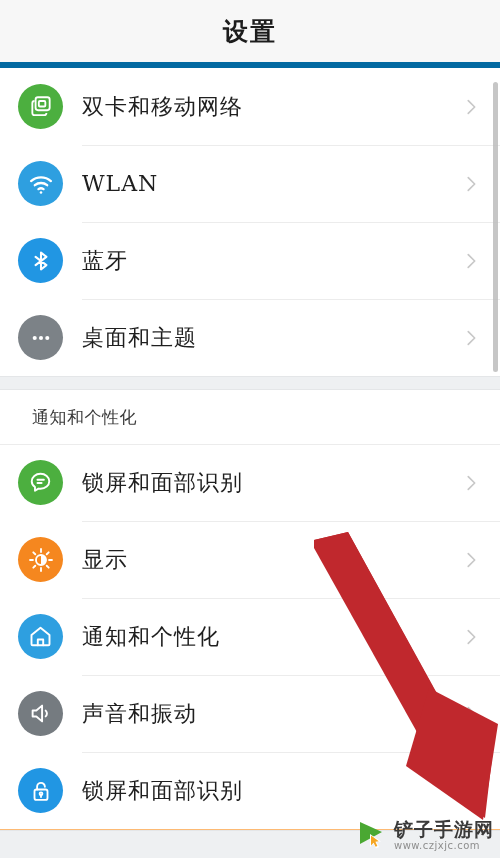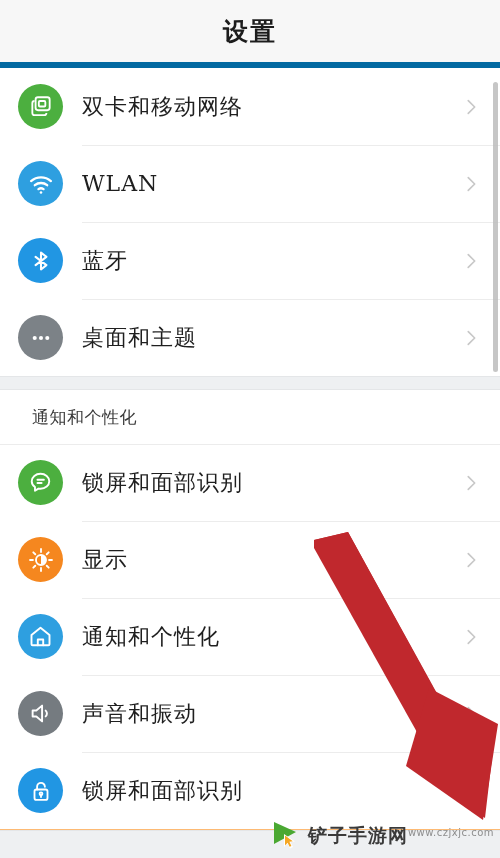--- a/index.html
+++ b/index.html
@@ -165,21 +165,21 @@
   
   .watermark {
     position: absolute;
     right: 6px;
     bottom: 6px;
     display: flex;
     align-items: center;
     gap: 6px;
   }
   .wm-logo { width: 34px; height: 34px; flex: 0 0 34px; }
-  .wm-text { display: flex; flex-direction: row; line-height: 1; }
+  .wm-text { display: flex; flex-direction: column; line-height: 1; }
   .wm-name {
     font-size: 19px;
     font-weight: bold;
     color: #3a3a3a;
     letter-spacing: 1px;
     font-family: "DejaVu Sans", sans-serif;
   }
   .wm-url {
     font-size: 10px;
     color: #8d8d8d;

